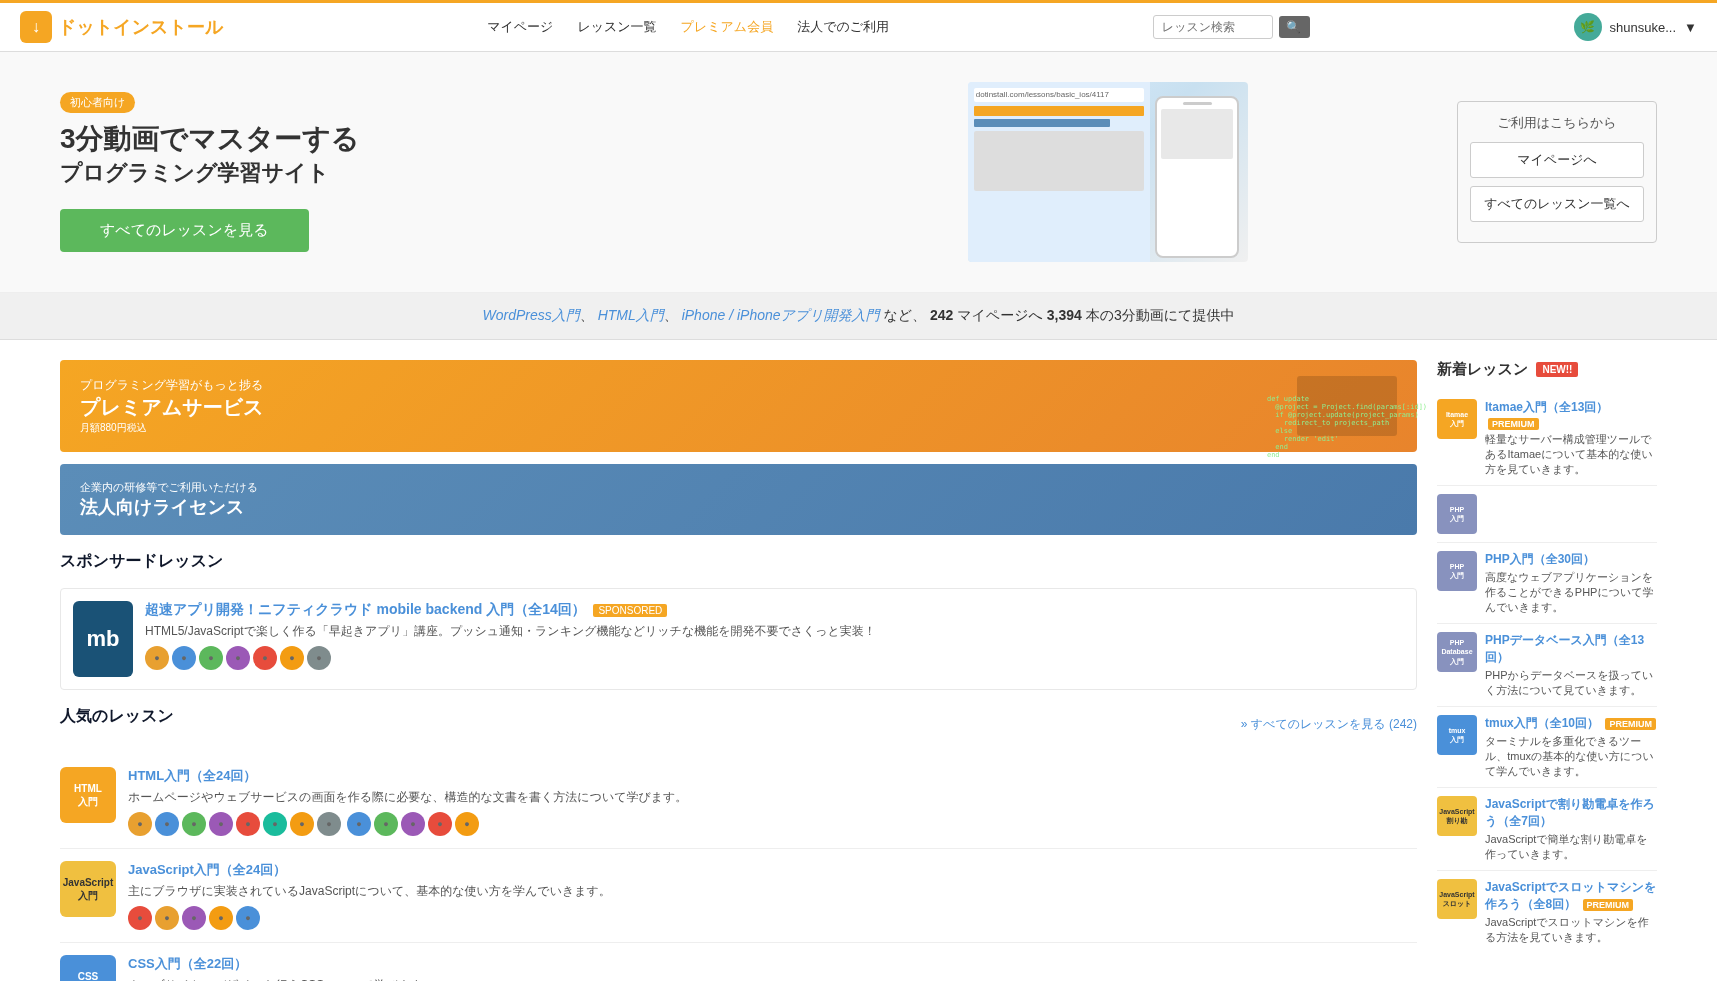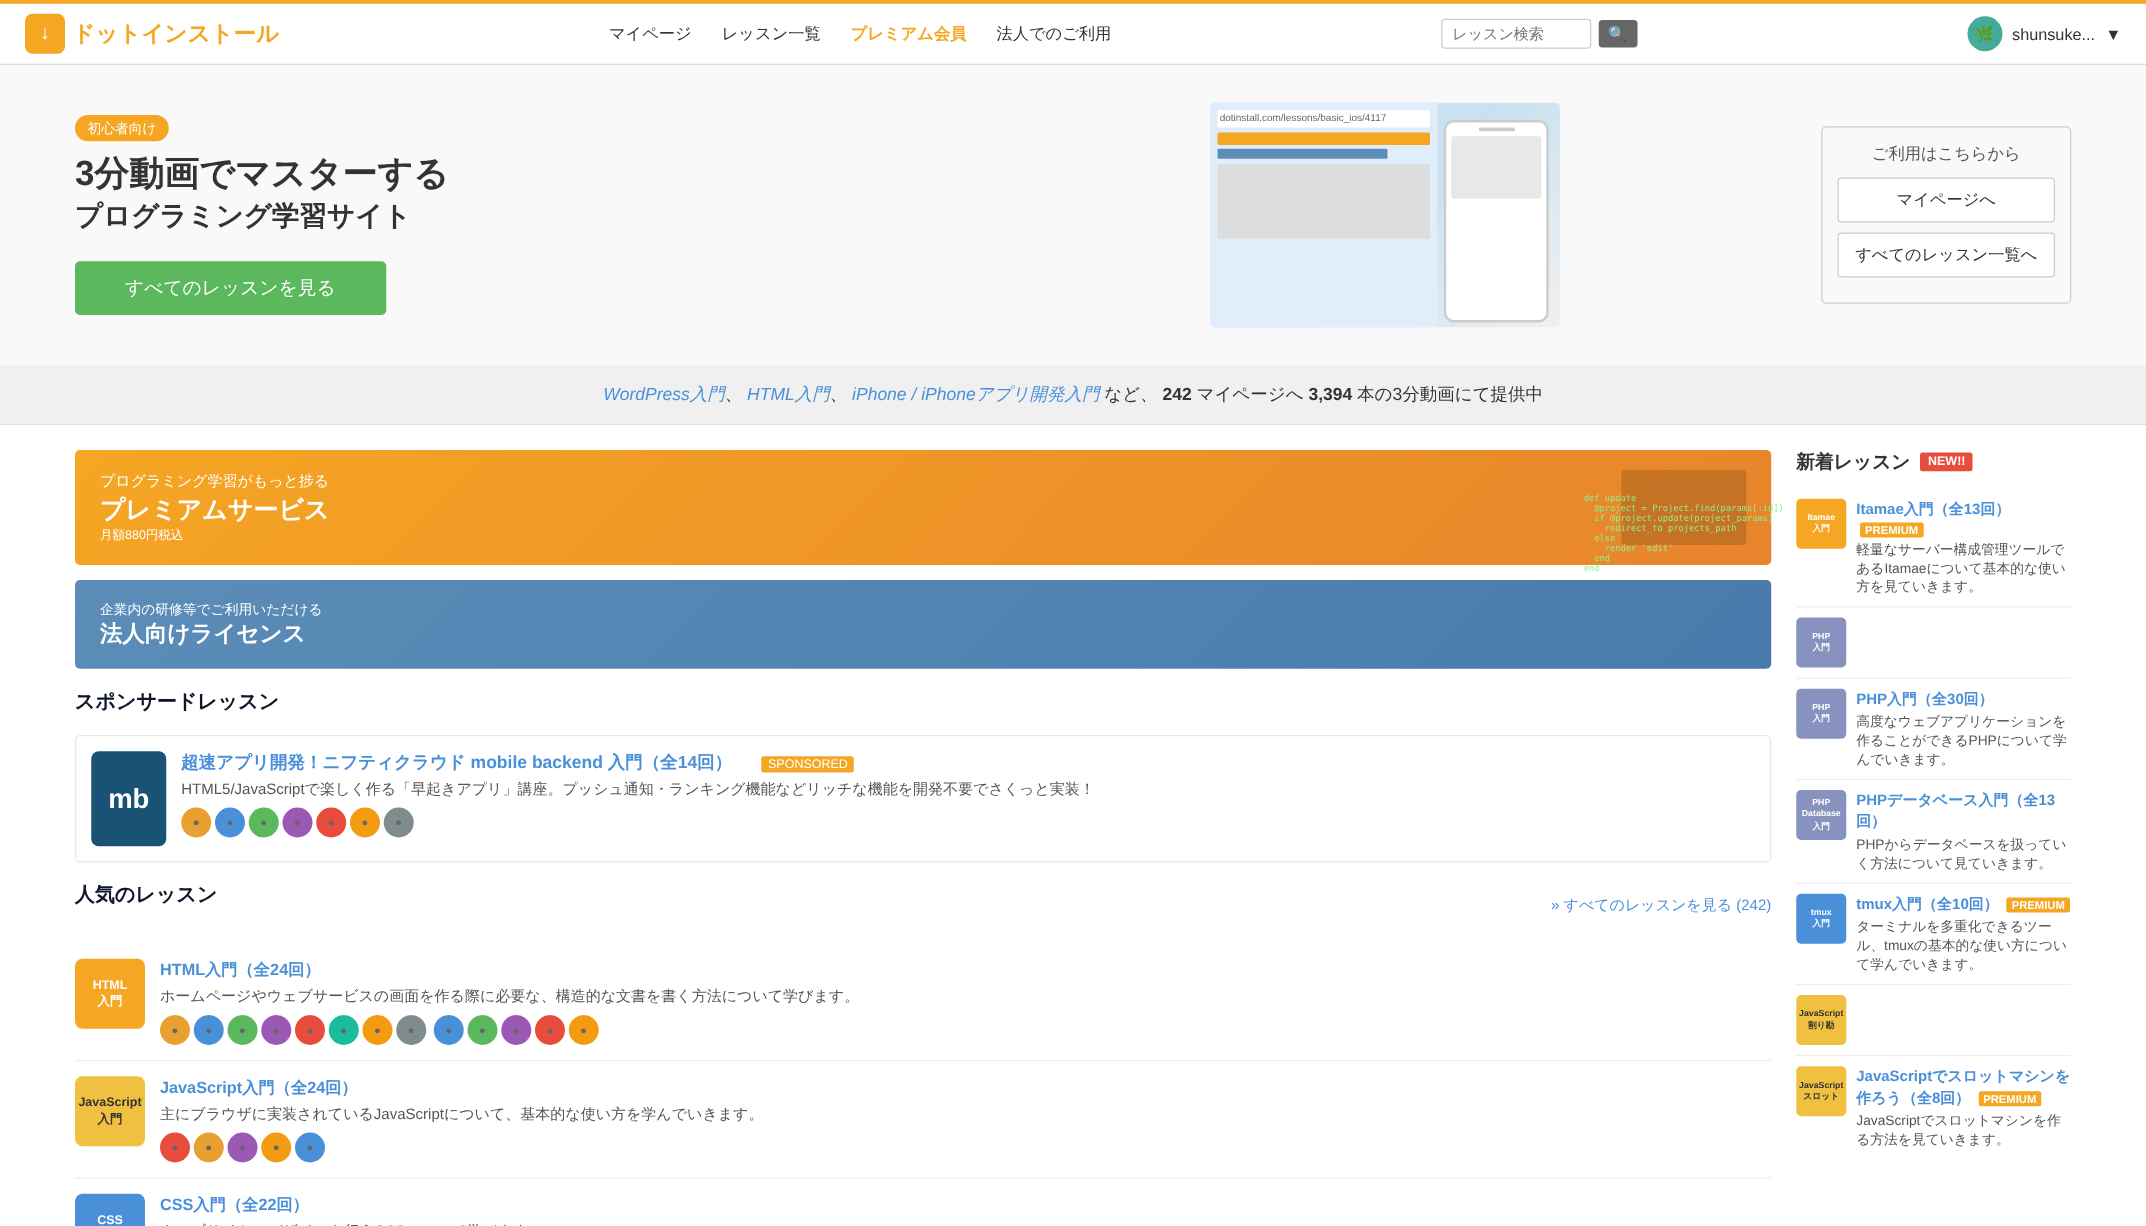--- a/index.html
+++ b/index.html
@@ -5,21 +5,21 @@
     * { margin: 0; padding: 0; box-sizing: border-box; }
     body { font-family: 'Helvetica Neue', Arial, 'Hiragino Kaku Gothic ProN', 'Hiragino Sans', Meiryo, sans-serif; font-size: 13px; color: #333; background: #fff; }
 
     
     #header { background: #fff; border-top: 3px solid #f5a623; border-bottom: 1px solid #ddd; padding: 8px 20px; display: flex; align-items: center; justify-content: space-between; }
     #logo { display: flex; align-items: center; gap: 6px; font-size: 18px; font-weight: bold; color: #f5a623; }
     #logo .logo-icon { width: 32px; height: 32px; background: #f5a623; border-radius: 6px; display: flex; align-items: center; justify-content: center; color: white; font-size: 16px; }
     #logo .logo-text { color: #f5a623; font-size: 18px; font-weight: bold; }
     #nav { display: flex; align-items: center; gap: 24px; font-size: 13px; }
     #nav a { text-decoration: none; color: #333; }
-    #nav a.premium { color: #f5a623; font-weight: bold; }
+    #nav a.premium { color: #f5a623; font-weight: normal; }
     #search-area { display: flex; align-items: center; gap: 6px; }
     #search-area input { border: 1px solid #ccc; border-radius: 3px; padding: 4px 8px; font-size: 12px; width: 120px; }
     #search-area button { background: #666; border: none; color: white; padding: 4px 8px; border-radius: 3px; cursor: pointer; font-size: 12px; }
     #user-area { display: flex; align-items: center; gap: 8px; font-size: 13px; }
     #user-area .avatar { width: 28px; height: 28px; border-radius: 50%; background: #4a9; display: flex; align-items: center; justify-content: center; color: white; font-size: 12px; overflow: hidden; }
 
     
     #hero { background: #f9f9f9; padding: 30px 60px; display: flex; align-items: center; justify-content: space-between; border-bottom: 1px solid #eee; }
     #hero-left { flex: 1; }
     #hero-left .tagline-small { display: inline-block; background: #f5a623; color: white; border-radius: 20px; padding: 3px 10px; font-size: 11px; margin-bottom: 6px; }
@@ -57,21 +57,21 @@
     .section-title { font-size: 16px; font-weight: bold; color: #0f172a; margin-bottom: 12px; padding-bottom: 4px; }
     .section-header { display: flex; justify-content: space-between; align-items: center; margin-bottom: 12px; }
     .view-all-link { color: #4a90d9; text-decoration: none; font-size: 12px; }
 
     
     .sponsor-lesson { border: 1px solid #e8e8e8; border-radius: 4px; padding: 12px; margin-bottom: 16px; }
     .sponsor-row { display: flex; gap: 12px; align-items: flex-start; }
     .sponsor-icon { width: 60px; height: 76px; background: #1a5276; border-radius: 6px; display: flex; align-items: center; justify-content: center; color: white; font-size: 22px; font-weight: bold; flex-shrink: 0; }
     .sponsor-info { flex: 1; }
     .sponsor-title { color: #4a90d9; font-size: 14px; font-weight: bold; margin-bottom: 4px; }
-    .sponsor-badge { display: inline-block; background: #f5a623; color: white; font-size: 10px; padding: 1px 5px; border-radius: 2px; margin-left: 20px; }
+    .sponsor-badge { display: inline-block; background: #f5a623; color: white; font-size: 10px; padding: 1px 5px; border-radius: 2px; margin-left: 4px; }
     .sponsor-desc { font-size: 12px; color: #555; margin-top: 4px; }
     .sponsor-avatars { display: flex; gap: 3px; margin-top: 6px; }
     .mini-avatar { width: 24px; height: 24px; border-radius: 50%; background: #ccc; overflow: hidden; display: flex; align-items: center; justify-content: center; font-size: 9px; color: #666; }
 
     
     .lesson-item { border-bottom: 1px solid #eee; padding: 12px 0; display: flex; gap: 12px; align-items: flex-start; }
     .lesson-item:last-child { border-bottom: none; }
     .lesson-icon { width: 56px; height: 56px; border-radius: 6px; display: flex; align-items: center; justify-content: center; color: white; font-size: 10px; text-align: center; flex-shrink: 0; line-height: 1.3; font-weight: bold; }
     .lesson-info { flex: 1; }
     .lesson-title { color: #4a90d9; font-size: 13px; font-weight: bold; margin-bottom: 4px; cursor: pointer; }
@@ -351,20 +351,26 @@
           <span>tmux入門（全10回）</span>
           <span class="premium-badge">PREMIUM</span>
         </div>
         <div class="nl-desc">ターミナルを多重化できるツール、tmuxの基本的な使い方について学んでいきます。</div>
       </div>
     </div>
 
     <div class="new-lesson-item">
       <div class="nl-icon ic-jscalc" style="font-size:7px;white-space:pre-line;">JavaScript
 割り勘</div>
+      <div class="nl-info">
+        <div class="nl-title">
+          <span>JavaScriptで割り勘電卓を作ろう（全7回）</span>
+        </div>
+        <div class="nl-desc">JavaScriptで簡単な割り勘電卓を作っていきます。</div>
+      </div>
     </div>
 
     <div class="new-lesson-item">
       <div class="nl-icon ic-jsslot" style="font-size:7px;white-space:pre-line;">JavaScript
 スロット</div>
       <div class="nl-info">
         <div class="nl-title">
           <span>JavaScriptでスロットマシンを作ろう（全8回）</span>
           <span class="premium-badge">PREMIUM</span>
         </div>

